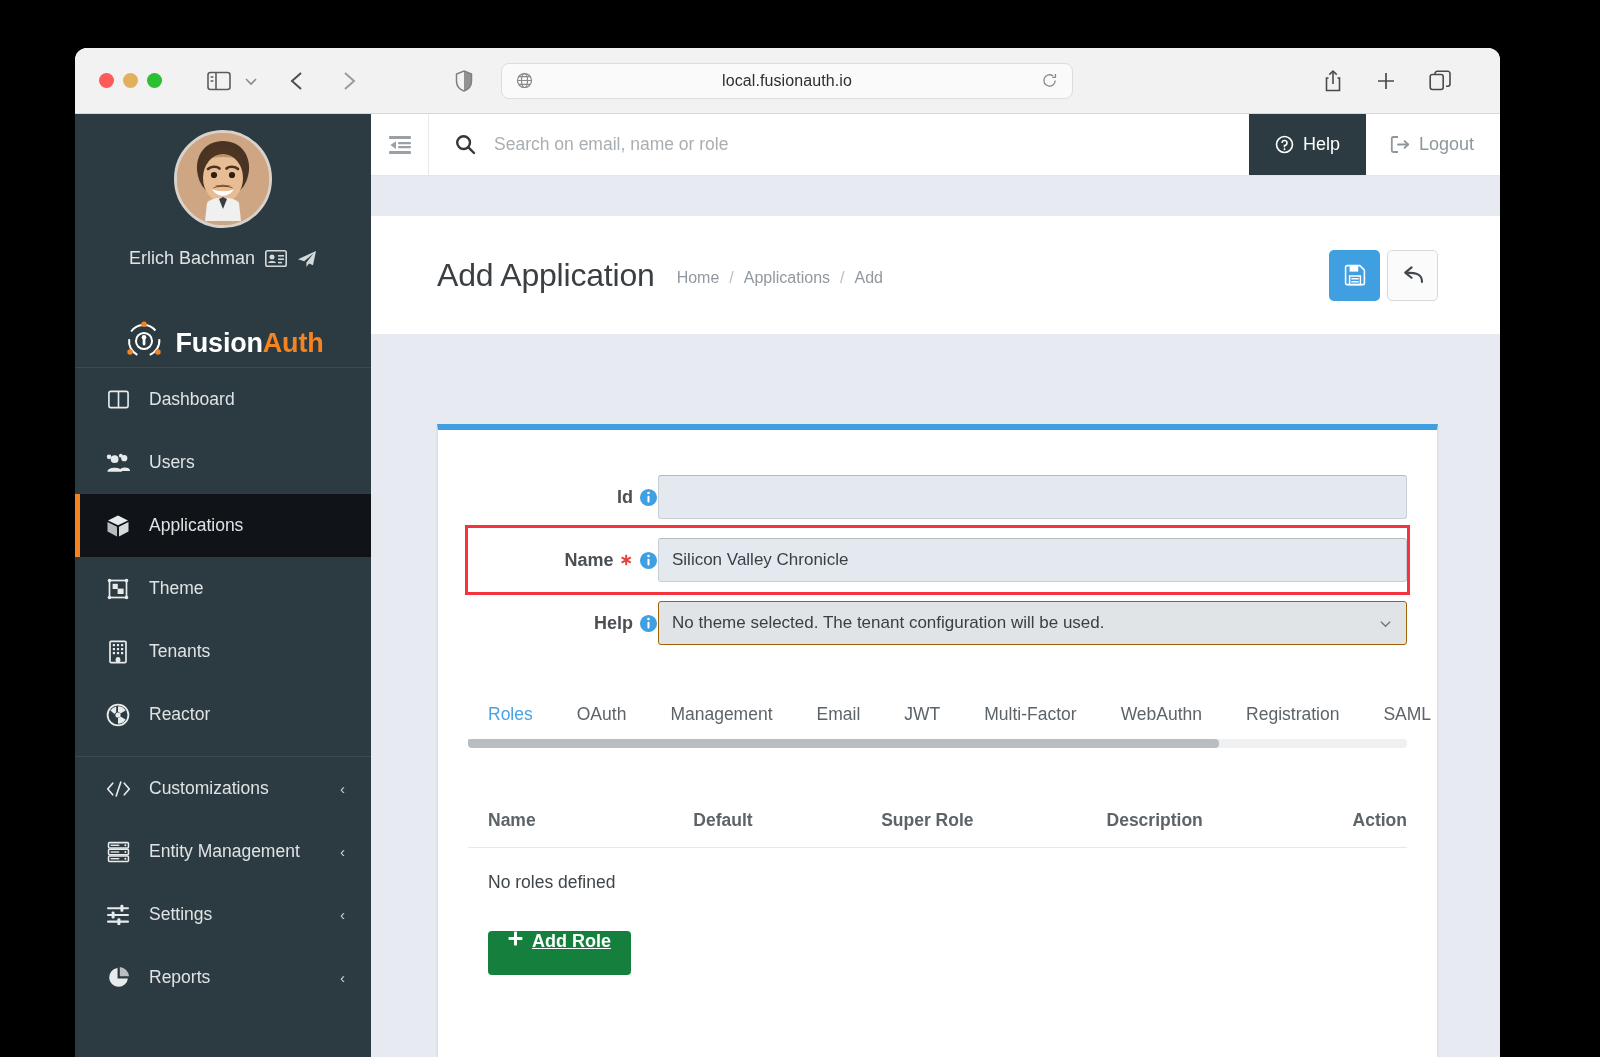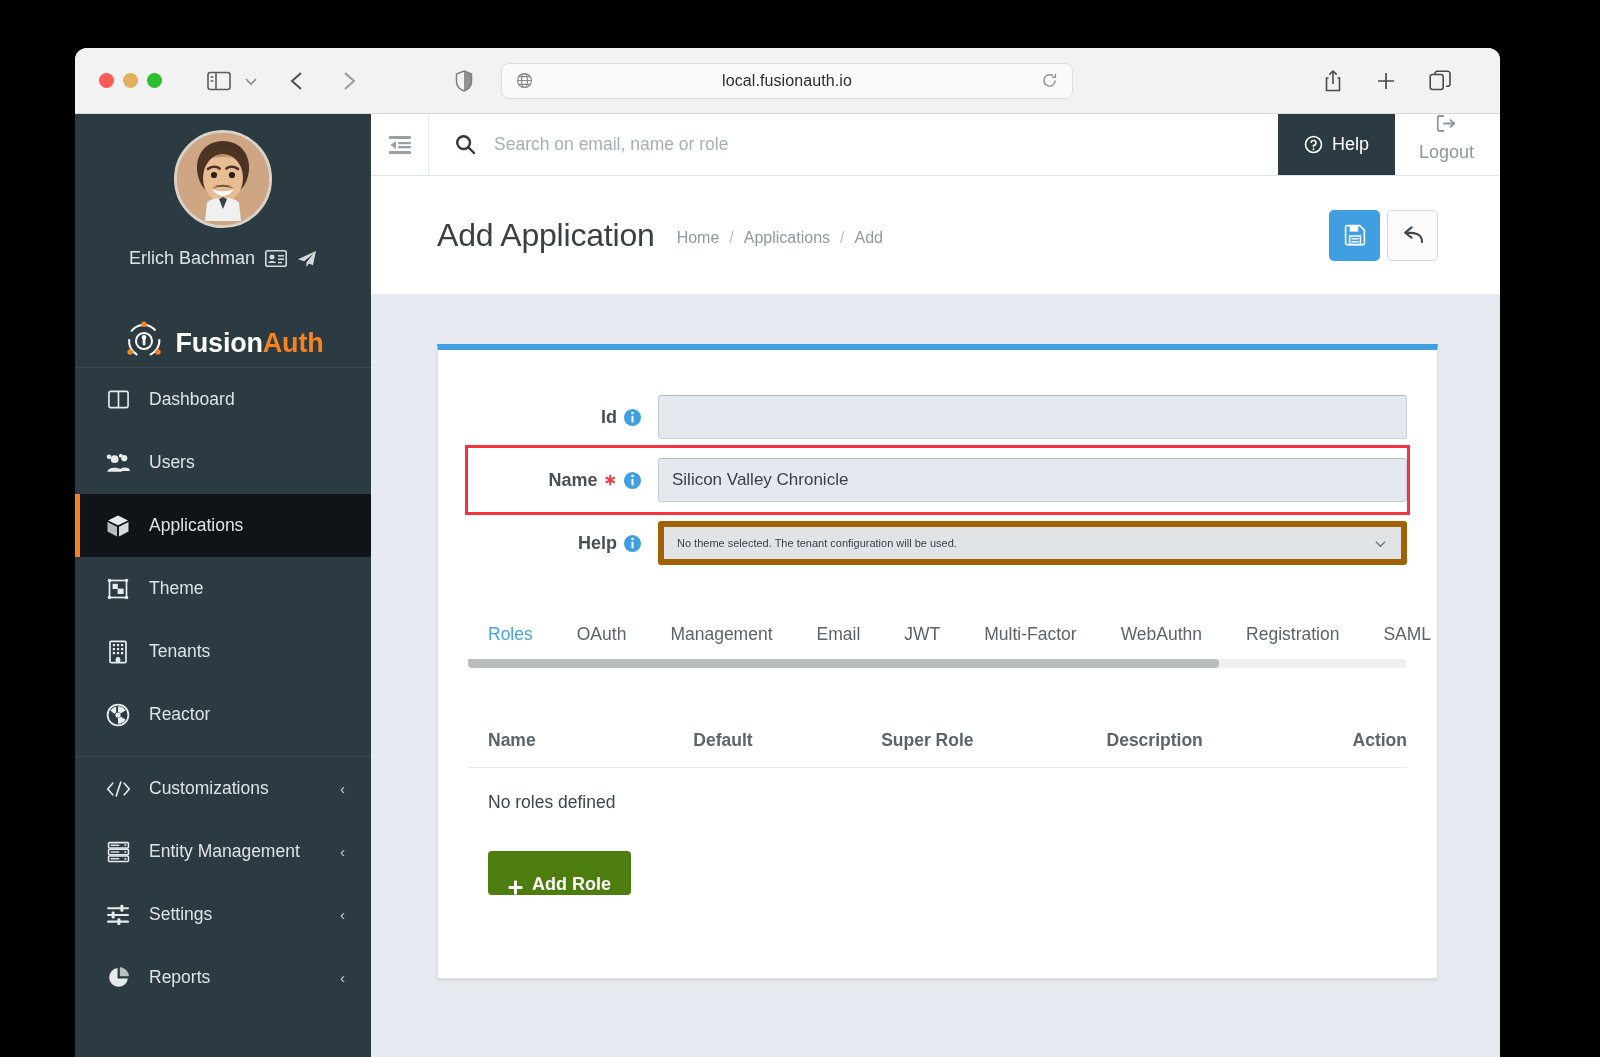--- a/index.html
+++ b/index.html
@@ -175,20 +175,21 @@
     display: flex;
   }
 
   
   #main-col {
     flex: 1 1 auto;
     display: flex;
     flex-direction: column;
     min-width: 0;
     background: #e7ebf1;
+    gap: 40px;
   }
 
   
   #app-topbar {
     height: 62px;
     background: #ffffff;
     display: flex;
     align-items: stretch;
     border-bottom: 1px solid #e3e6e9;
     flex: 0 0 62px;
@@ -233,21 +234,20 @@
     cursor: pointer;
   }
   #logout-button {
     color: #8e979c;
     display: flex;
     align-items: center;
     gap: 9px;
     padding: 0 26px 0 24px;
     font-size: 18px;
     cursor: pointer;
-    flex-direction: column;
   }
 
   
   #page-header {
     background: #ffffff;
     height: 118px;
     display: flex;
     align-items: center;
     padding: 0 62px 0 66px;
     flex: 0 0 118px;
@@ -303,21 +303,20 @@
   }
   .form-row.highlighted {
     outline: 3px solid #f5333f;
     padding: 10px 0;
     margin: 2px 0;
   }
   .form-label {
     width: 190px;
     flex: 0 0 190px;
     text-align: right;
-    padding-right: 16px;
     font-size: 18px;
     font-weight: 700;
     color: #4a4f54;
     display: flex;
     align-items: center;
     justify-content: flex-end;
     gap: 6px;
   }
   .req-star { color: #e8413c; font-size: 16px; line-height: 1; }
   .info-icon { display: inline-flex; cursor: pointer; }
@@ -334,24 +333,24 @@
     font-size: 17px;
     color: #3a3f44;
     padding: 0 13px;
     font-family: "Liberation Sans", sans-serif;
     outline: none;
   }
   .text-input.filled { background: #e4e9ef; }
   .select-input {
     width: 100%;
     height: 44px;
-    border: 6px solid #a16207;
+    border: 1px solid #a16207;
     border-radius: 3px;
     background: #e1e4e7;
-    font-size: 11px;
+    font-size: 17px;
     color: #3a3f44;
     padding: 8px 13px;
     display: flex;
     align-items: center;
     cursor: pointer;
   }
   .select-caret { margin-left: auto; color: #6c7378; display: flex; }
 
   
   #tabs-wrap { margin: 52px 0 0; padding: 0 30px; }
@@ -410,33 +409,34 @@
   #roles-table th.col-desc   { width: 22%; }
   #roles-table th.col-action { width: 10%; text-align: right; }
   #roles-table td {
     font-size: 17.5px;
     color: #3f4549;
     padding: 24px 0 0 20px;
   }
 
   #add-role-button {
     margin: 38px 0 0 50px;
-    background: #4d7c0f;
+    background: #15803d;
     color: #ffffff;
     border: 0;
     border-radius: 4px;
     height: 44px;
     padding: 0 20px;
     font-size: 18px;
     font-weight: 700;
     display: inline-flex;
-    align-items: flex-end;
+    align-items: flex-start;
     gap: 9px;
     cursor: pointer;
     font-family: "Liberation Sans", sans-serif;
+    text-decoration: underline;
   }
 </style>
 </head>
 <body>
 
 <div id="browser-window">
 
   <div id="browser-toolbar">
     <div class="traffic-lights">
       <div class="tl tl-red"></div>

